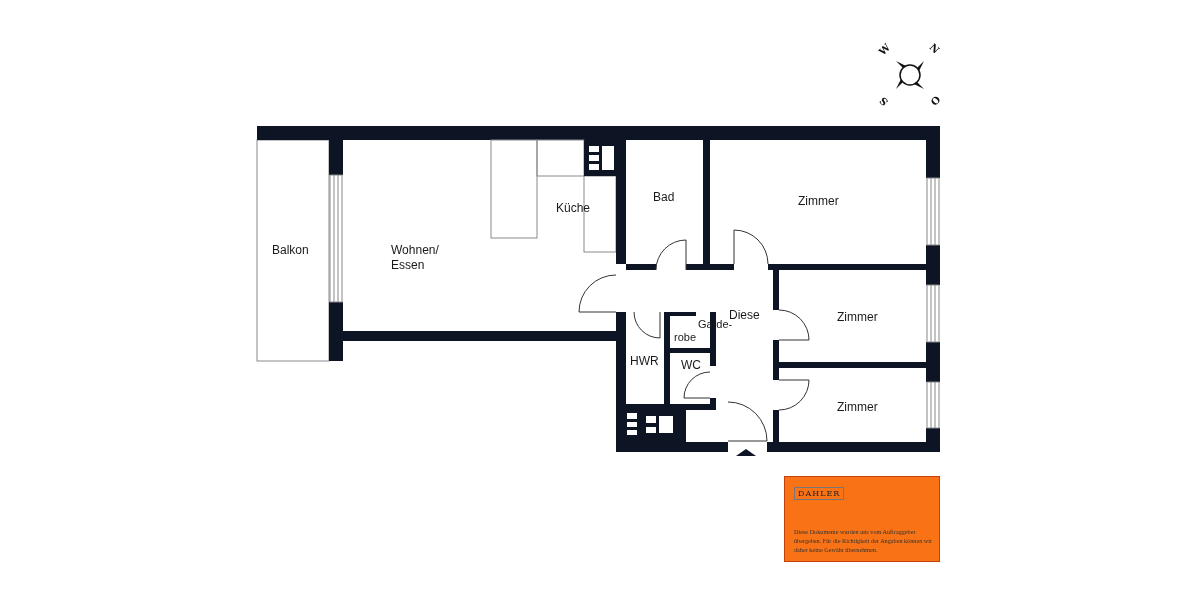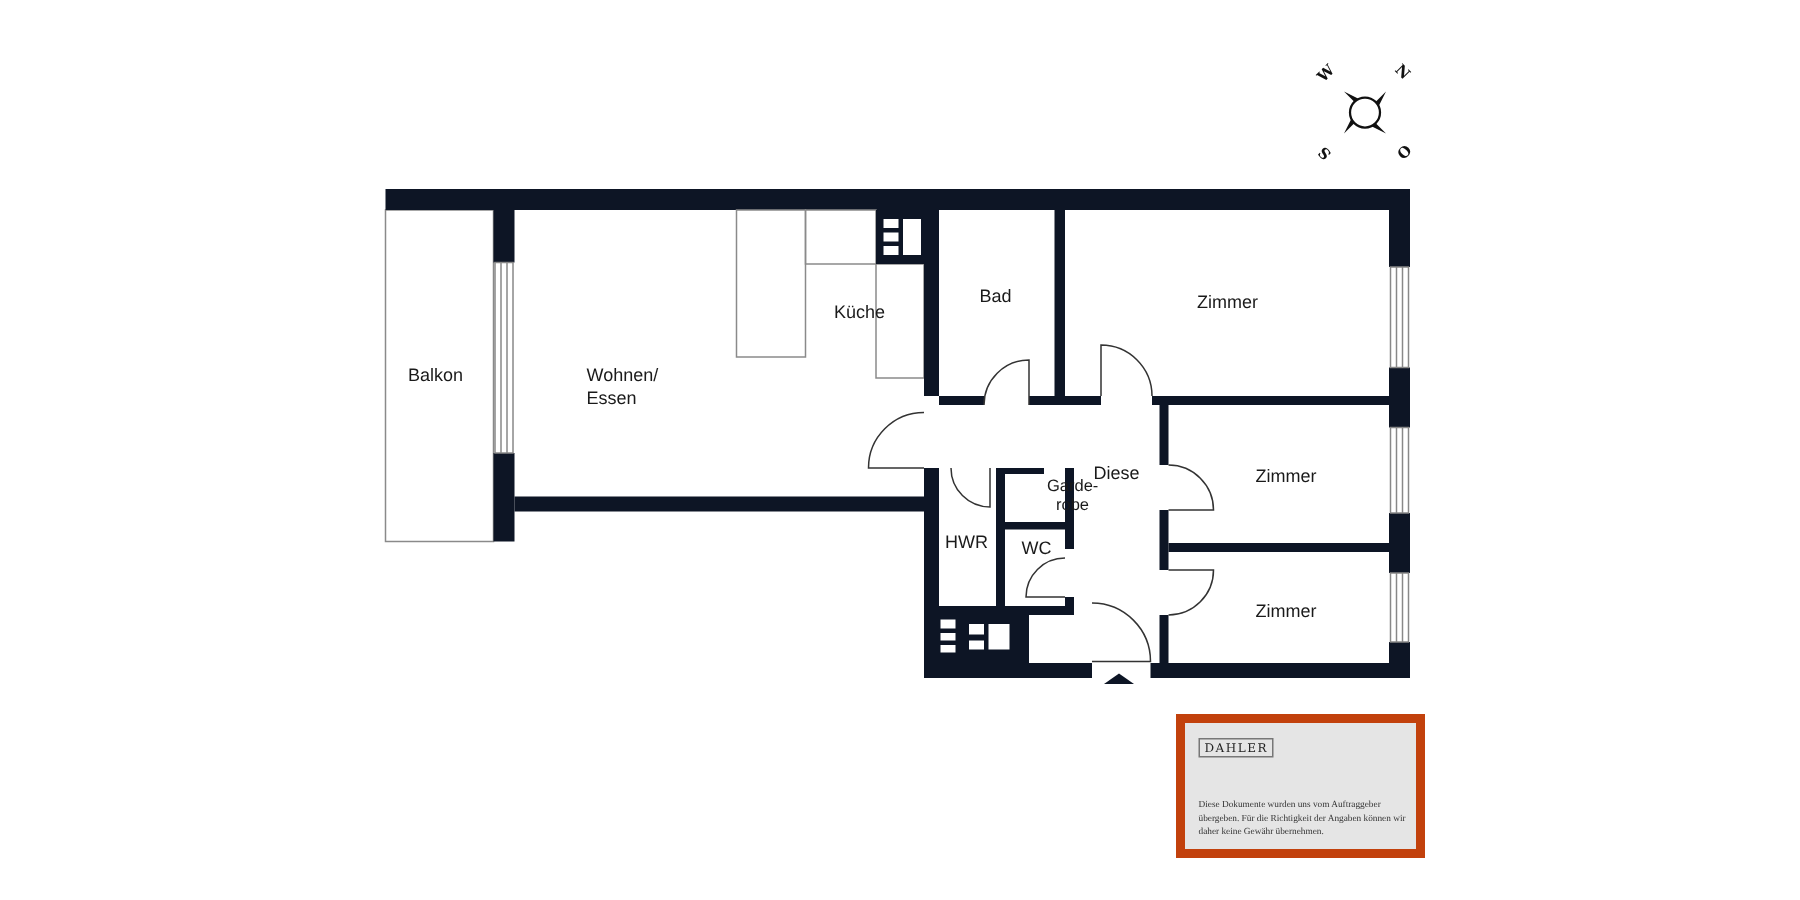--- a/index.html
+++ b/index.html
@@ -3,21 +3,21 @@
 <meta charset="utf-8">
 <style>
   html,body{margin:0;padding:0;background:#ffffff;}
   body{width:1200px;height:600px;position:relative;overflow:hidden;font-family:"Liberation Sans",sans-serif;}
   svg{position:absolute;left:0;top:0;}
   .wall{fill:#0d1525;}
   .thin{fill:none;stroke:#8a8a8a;stroke-width:1;}
   .door{fill:none;stroke:#333;stroke-width:1;}
   .lbl{position:absolute;font-size:12px;color:#1a1a1a;line-height:15px;white-space:nowrap;}
   .compass-l{position:absolute;font-family:"DejaVu Serif",serif;font-size:10px;font-weight:bold;color:#111;}
-  .disclaimer{position:absolute;left:784px;top:476px;width:154px;height:84px;border:6px solid #c2410c;background:#e5e5e5;}
+  .disclaimer{position:absolute;left:784px;top:476px;width:154px;height:84px;border:1px solid #c2410c;background:#f97316;}
   .brand{position:absolute;left:9px;top:10px;border:1px solid #777;padding:1px 3px;font-family:"DejaVu Serif",serif;font-size:8px;letter-spacing:1px;color:#222;}
   .disc-text{position:absolute;left:9px;top:50px;width:142px;font-family:"Liberation Serif",serif;font-size:6.2px;line-height:9px;color:#333;}
 </style>
 </head>
 <body>
 
 <svg width="1200" height="600" viewBox="0 0 1200 600">
 
   <rect x="257" y="140" width="72" height="221" class="thin"></rect>
 
@@ -135,20 +135,20 @@
 <span class="lbl" style="left:272px;top:243px;">Balkon</span>
 <span class="lbl" style="left:391px;top:243px;">Wohnen/</span>
 <span class="lbl" style="left:391px;top:258px;">Essen</span>
 <span class="lbl" style="left:556px;top:201px;">Küche</span>
 <span class="lbl" style="left:653px;top:190px;">Bad</span>
 <span class="lbl" style="left:798px;top:194px;">Zimmer</span>
 <span class="lbl" style="left:729px;top:308px;">Diese</span>
 <span class="lbl" style="left:837px;top:310px;">Zimmer</span>
 <span class="lbl" style="left:837px;top:400px;">Zimmer</span>
 <span class="lbl" style="left:698px;top:318px;font-size:11px;line-height:13px;">Garde-</span>
-<span class="lbl" style="left:704px;top:331px;font-size:11px;line-height:13px;text-align:center;">robe</span>
+<span class="lbl" style="left:674px;top:331px;font-size:11px;line-height:13px;text-align:center;">robe</span>
 <span class="lbl" style="left:630px;top:354px;">HWR</span>
 <span class="lbl" style="left:681px;top:358px;">WC</span>
 
 <div class="disclaimer">
   <span class="brand">DAHLER</span>
   <div class="disc-text">Diese Dokumente wurden uns vom Auftraggeber übergeben. Für die Richtigkeit der Angaben können wir daher keine Gewähr übernehmen.</div>
 </div>
 
 </body></html>

